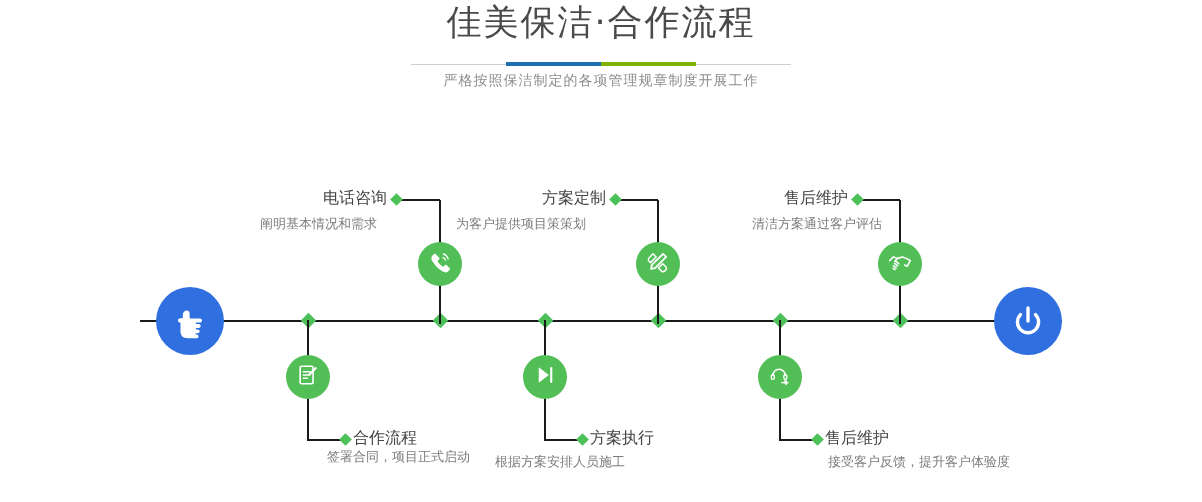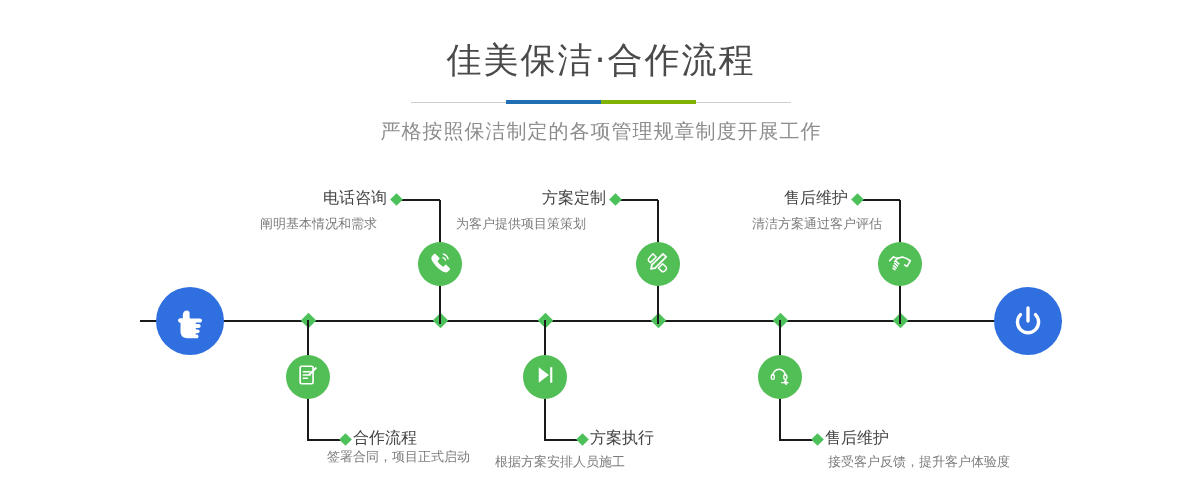--- a/index.html
+++ b/index.html
@@ -12,43 +12,42 @@
   }
   #root{position:relative;width:1202px;height:502px;}
 
   
   .header{position:absolute;left:0;top:0;width:1202px;text-align:center;}
   .title{
     font-size:35px;
     line-height:44px;
     color:#4a4a4a;
     letter-spacing:2px;
-    margin-top:38px;
     font-weight:400;
   }
   .divider{
     position:relative;
     width:380px;
     height:10px;
     margin:16px auto 0 auto;
   }
   .divider .rule{
     position:absolute;left:0;top:4px;width:380px;height:1px;background:#cfcfcf;
   }
   .divider .seg-blue{
     position:absolute;left:95px;top:2px;width:95px;height:4px;background:#1f6eb4;
   }
   .divider .seg-green{
     position:absolute;left:190px;top:2px;width:95px;height:4px;background:#7fb202;
   }
   .subtitle{
-    font-size:20px;
+    font-size:14px;
     color:#8d8d8d;
     letter-spacing:1px;
-    margin-top:10px;
+    margin-top:2px;
   }
 
   
   .timeline{
     position:absolute;
     left:140px;top:320px;
     width:922px;height:2px;
     background:#1a1a1a;
   }
   .endpoint{

